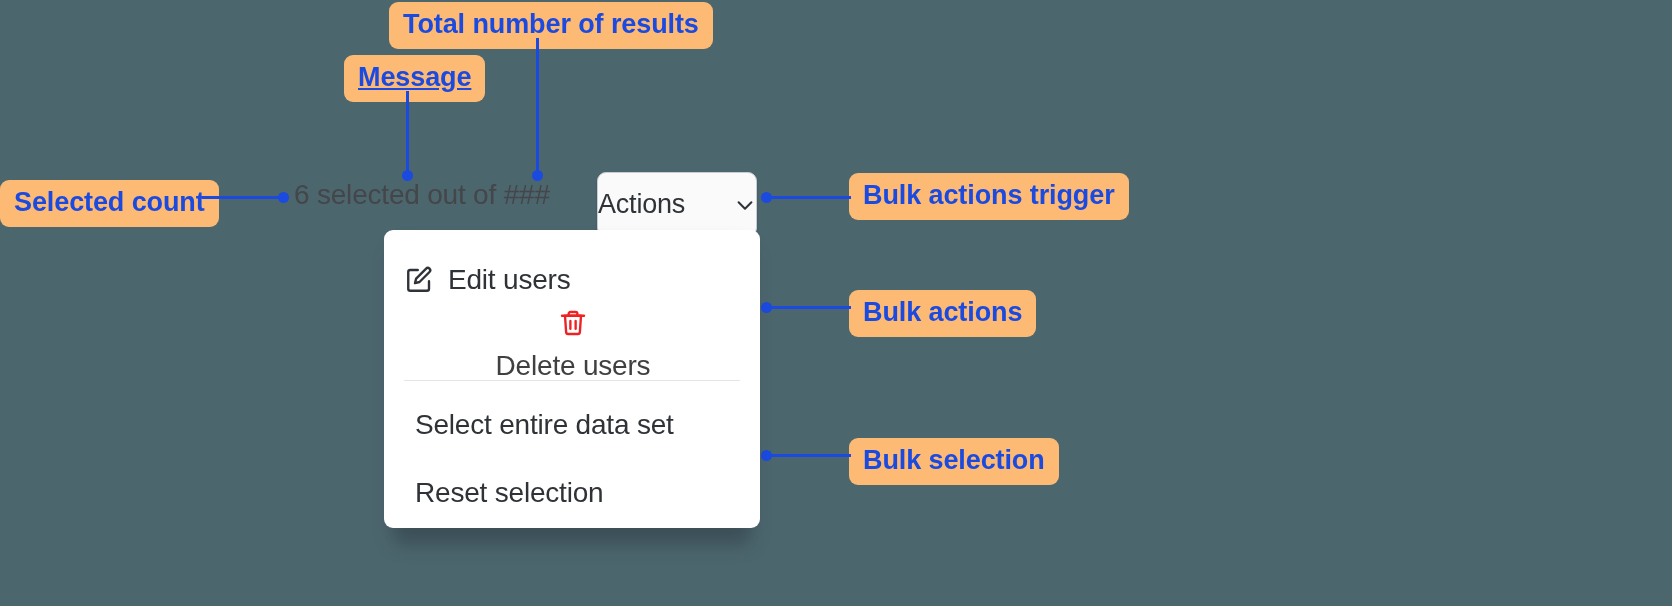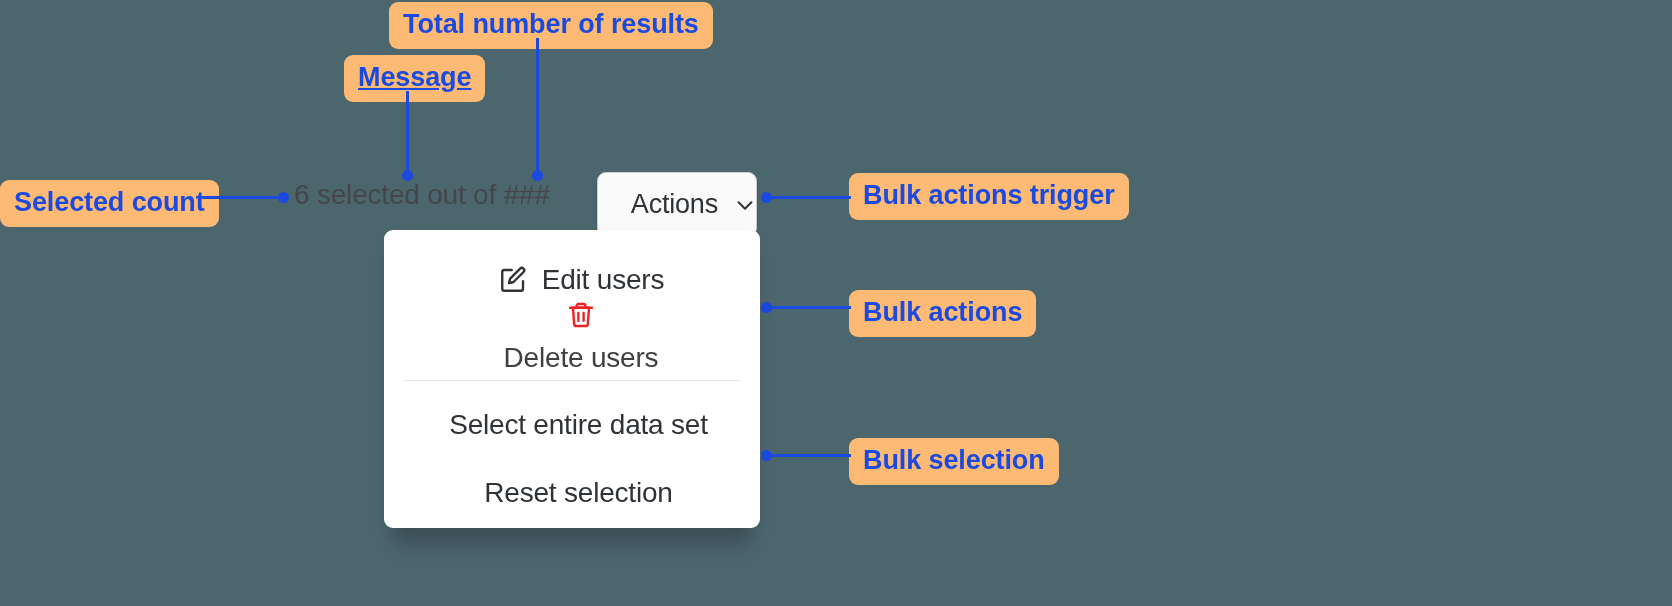--- a/index.html
+++ b/index.html
@@ -43,21 +43,21 @@
 
   
   .actions-btn{
     position:absolute;
     left:597px;top:172px;
     width:160px;height:65px;
     background:#fafafa;
     border:1px solid #c9cdd1;
     border-radius:9px;
     box-shadow:0 2px 2px rgba(25,35,45,.28);
-    display:flex;align-items:center;justify-content:flex-end;
+    display:flex;align-items:center;justify-content:space-between;
     gap:16px;
     box-sizing:border-box;
   }
   .actions-btn .lbl{
     font-size:27px;
     color:#2f3337;
     letter-spacing:-0.2px;
   }
   .chev{display:block;}
 
@@ -76,27 +76,26 @@
     width:376px;height:298px;
     background:#fff;
     border-radius:9px;
     box-sizing:border-box;
     overflow:hidden;
   }
   .menu-item{
     display:flex;align-items:center;
     gap:14px;
     height:56px;
-    padding:0 18px 0 36px;
+    padding:0 18px 0 20px;
     box-sizing:border-box;
     font-size:28px;
     letter-spacing:-0.2px;
     color:#2f3337;
     white-space:nowrap;
-    justify-content:center;
   }
   .menu-item.danger{color:#404040;flex-direction:column;}
   .menu-item .mtext{line-height:1;}
   .mi-icon{width:30px;height:30px;flex:0 0 30px;display:block;}
   .menu-gap-top{height:22px;}
   .menu-divider{
     height:1px;background:#e3e5e7;
     margin:16px 20px 16px 20px;
   }
   .menu-item.plain{padding-left:31px;}

